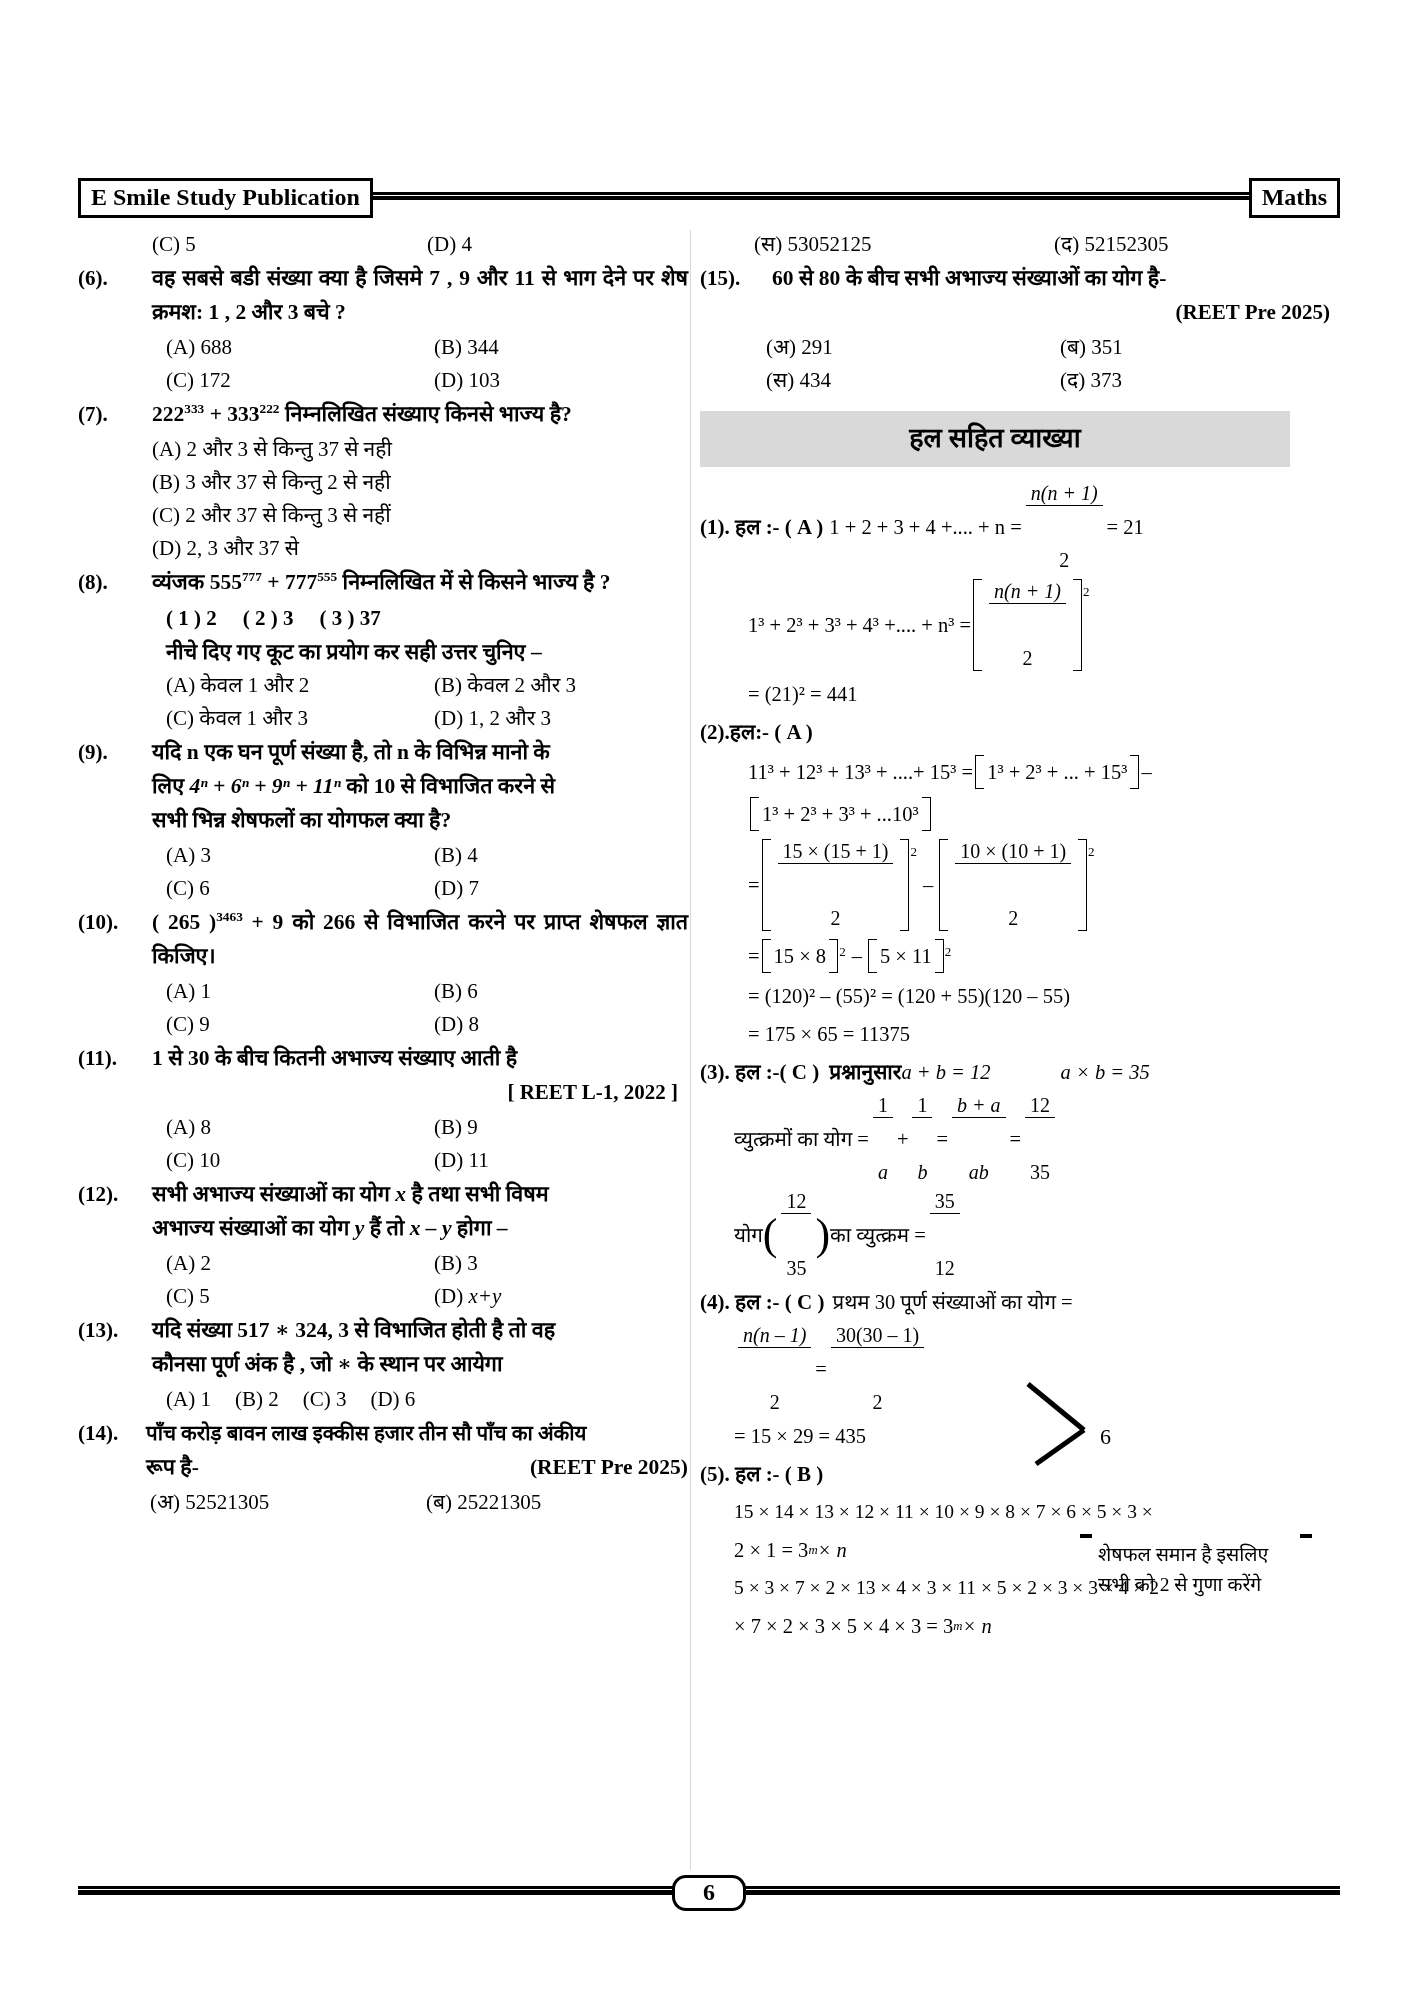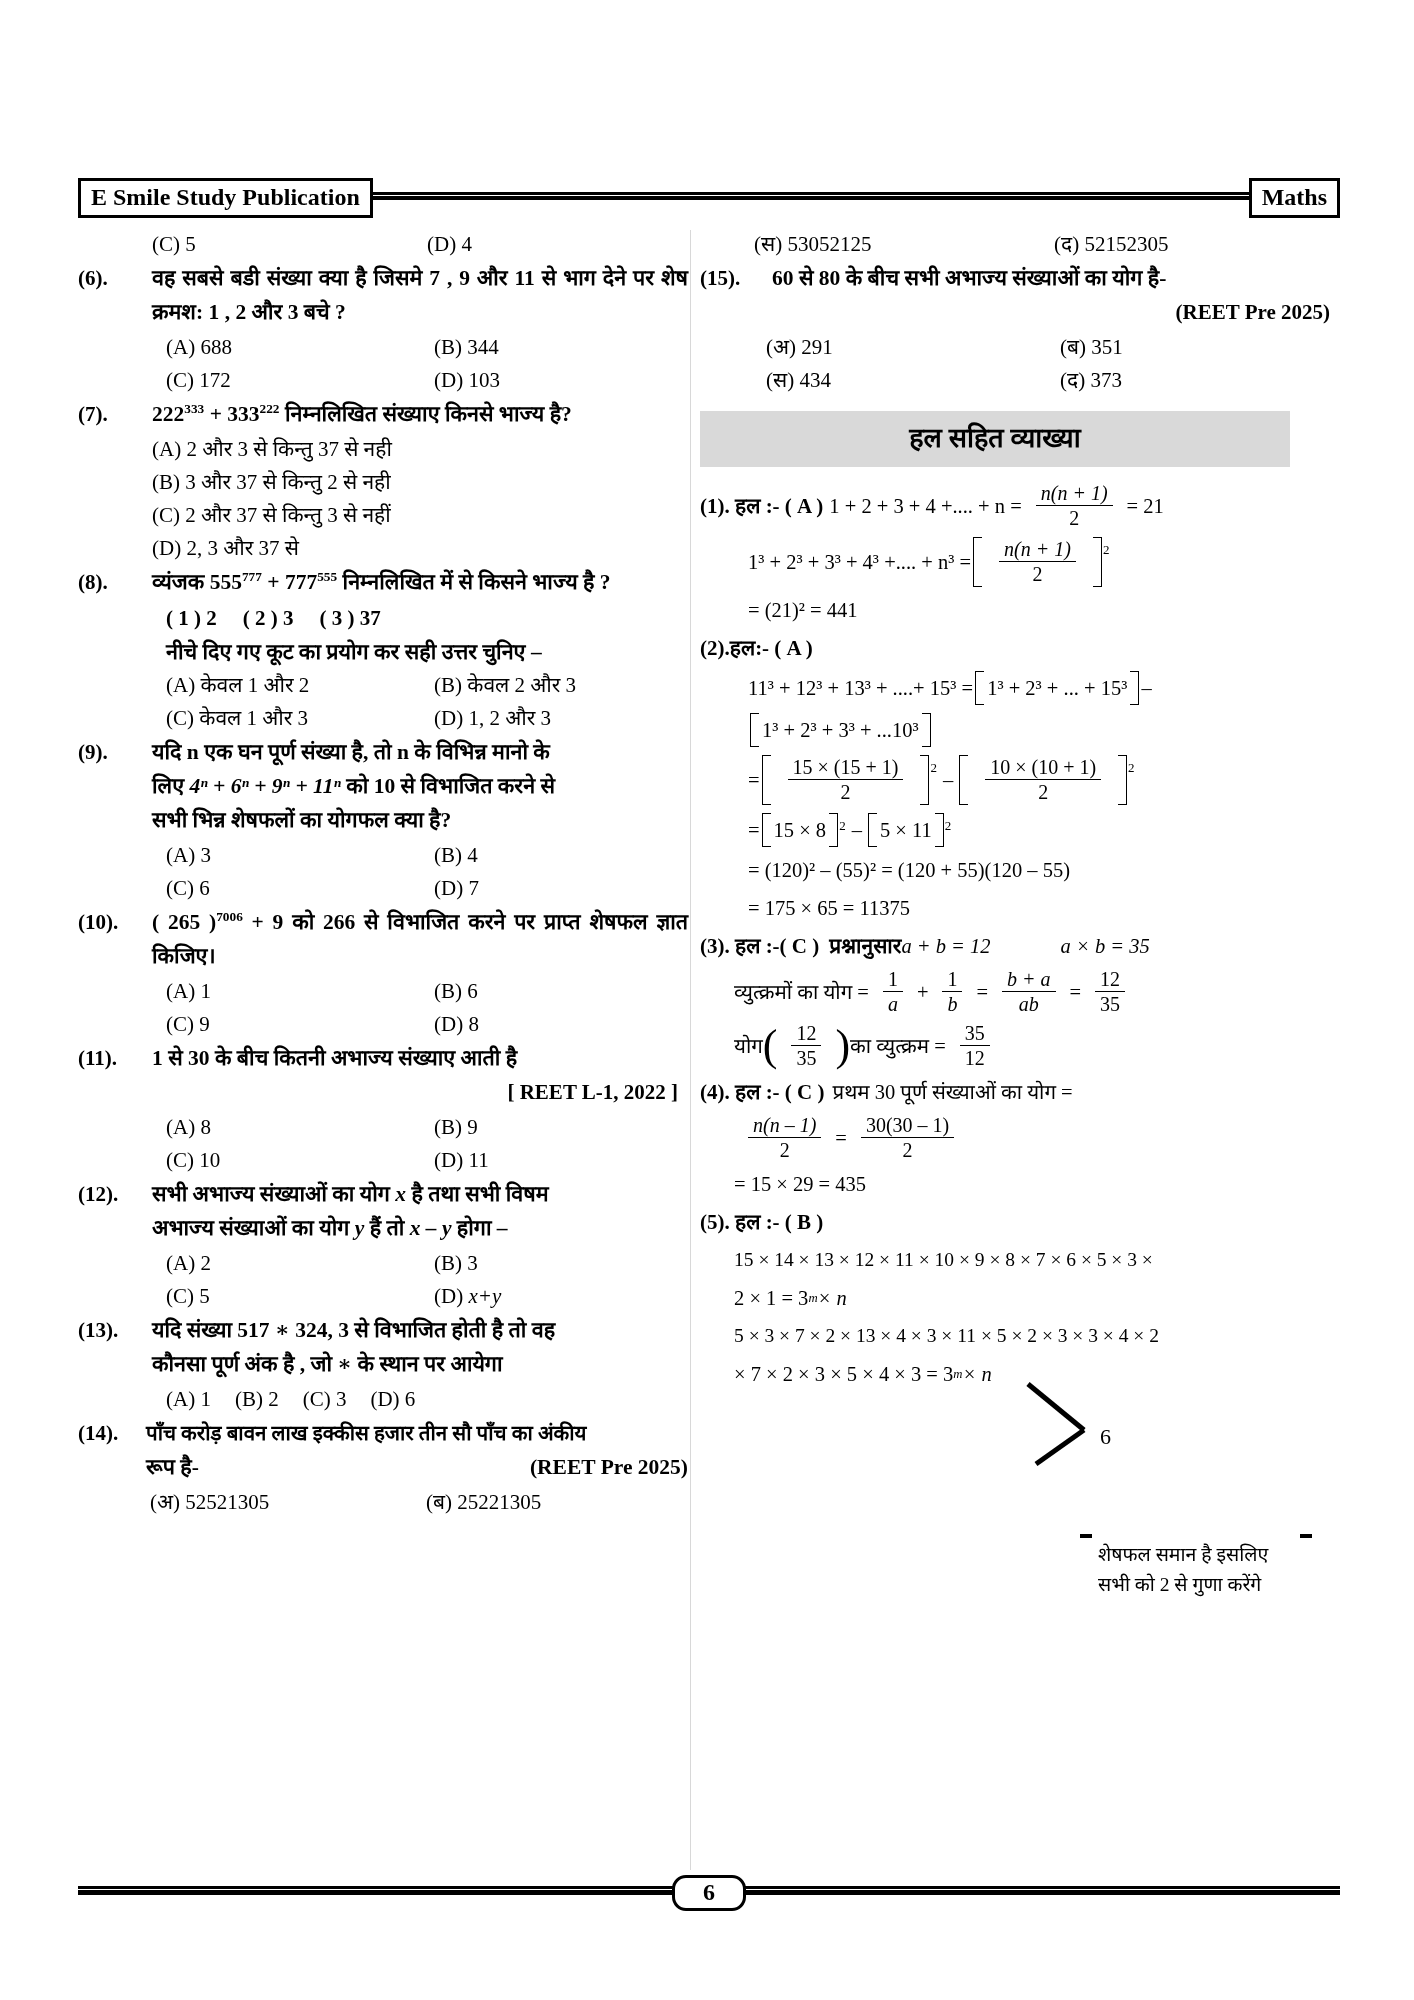--- a/index.html
+++ b/index.html
@@ -206,23 +206,24 @@
   .indent1 { padding-left: 48px; }
   .indent2 { padding-left: 34px; }
   .indent0 { padding-left: 0; }
 
   
   .frac {
     display: inline-flex;
     flex-direction: column;
     vertical-align: middle;
     text-align: center;
-    margin: 0 14px;
+    margin: 0 4px;
     line-height: 1.05;
     font-size: 20px;
+    gap: 42px;
   }
   .frac .num { padding: 0 5px 1px 5px; border-bottom: 1.6px solid #000; }
   .frac .den { padding: 2px 5px 0 5px; }
 
   
   .brk {
     display: inline-flex;
     align-items: stretch;
     position: relative;
     margin: 0 2px;
@@ -424,21 +425,21 @@
       </div>
       <div class="opt">
         <span>(D)</span>
         <span>7</span>
       </div>
     </div>
 
     <div class="qrow">
       <div class="qnum">(10).</div>
       <div class="qbody">
-        <div class="qtext"><span class="mbold">( 265 )</span><sup>7006</sup><span> + 9 को 266 से विभाजित करने पर प्राप्त शेषफल ज्ञात किजिए।</span></div>
+        <div class="qtext"><span class="mbold">( 265 )</span><sup>3463</sup><span> + 9 को 266 से विभाजित करने पर प्राप्त शेषफल ज्ञात किजिए।</span></div>
       </div>
     </div>
     <div class="opts" style="padding-left:74px;">
       <div class="opt">
         <span>(A)</span>
         <span>1</span>
       </div>
       <div class="opt">
         <span>(B)</span>
         <span>6</span>

